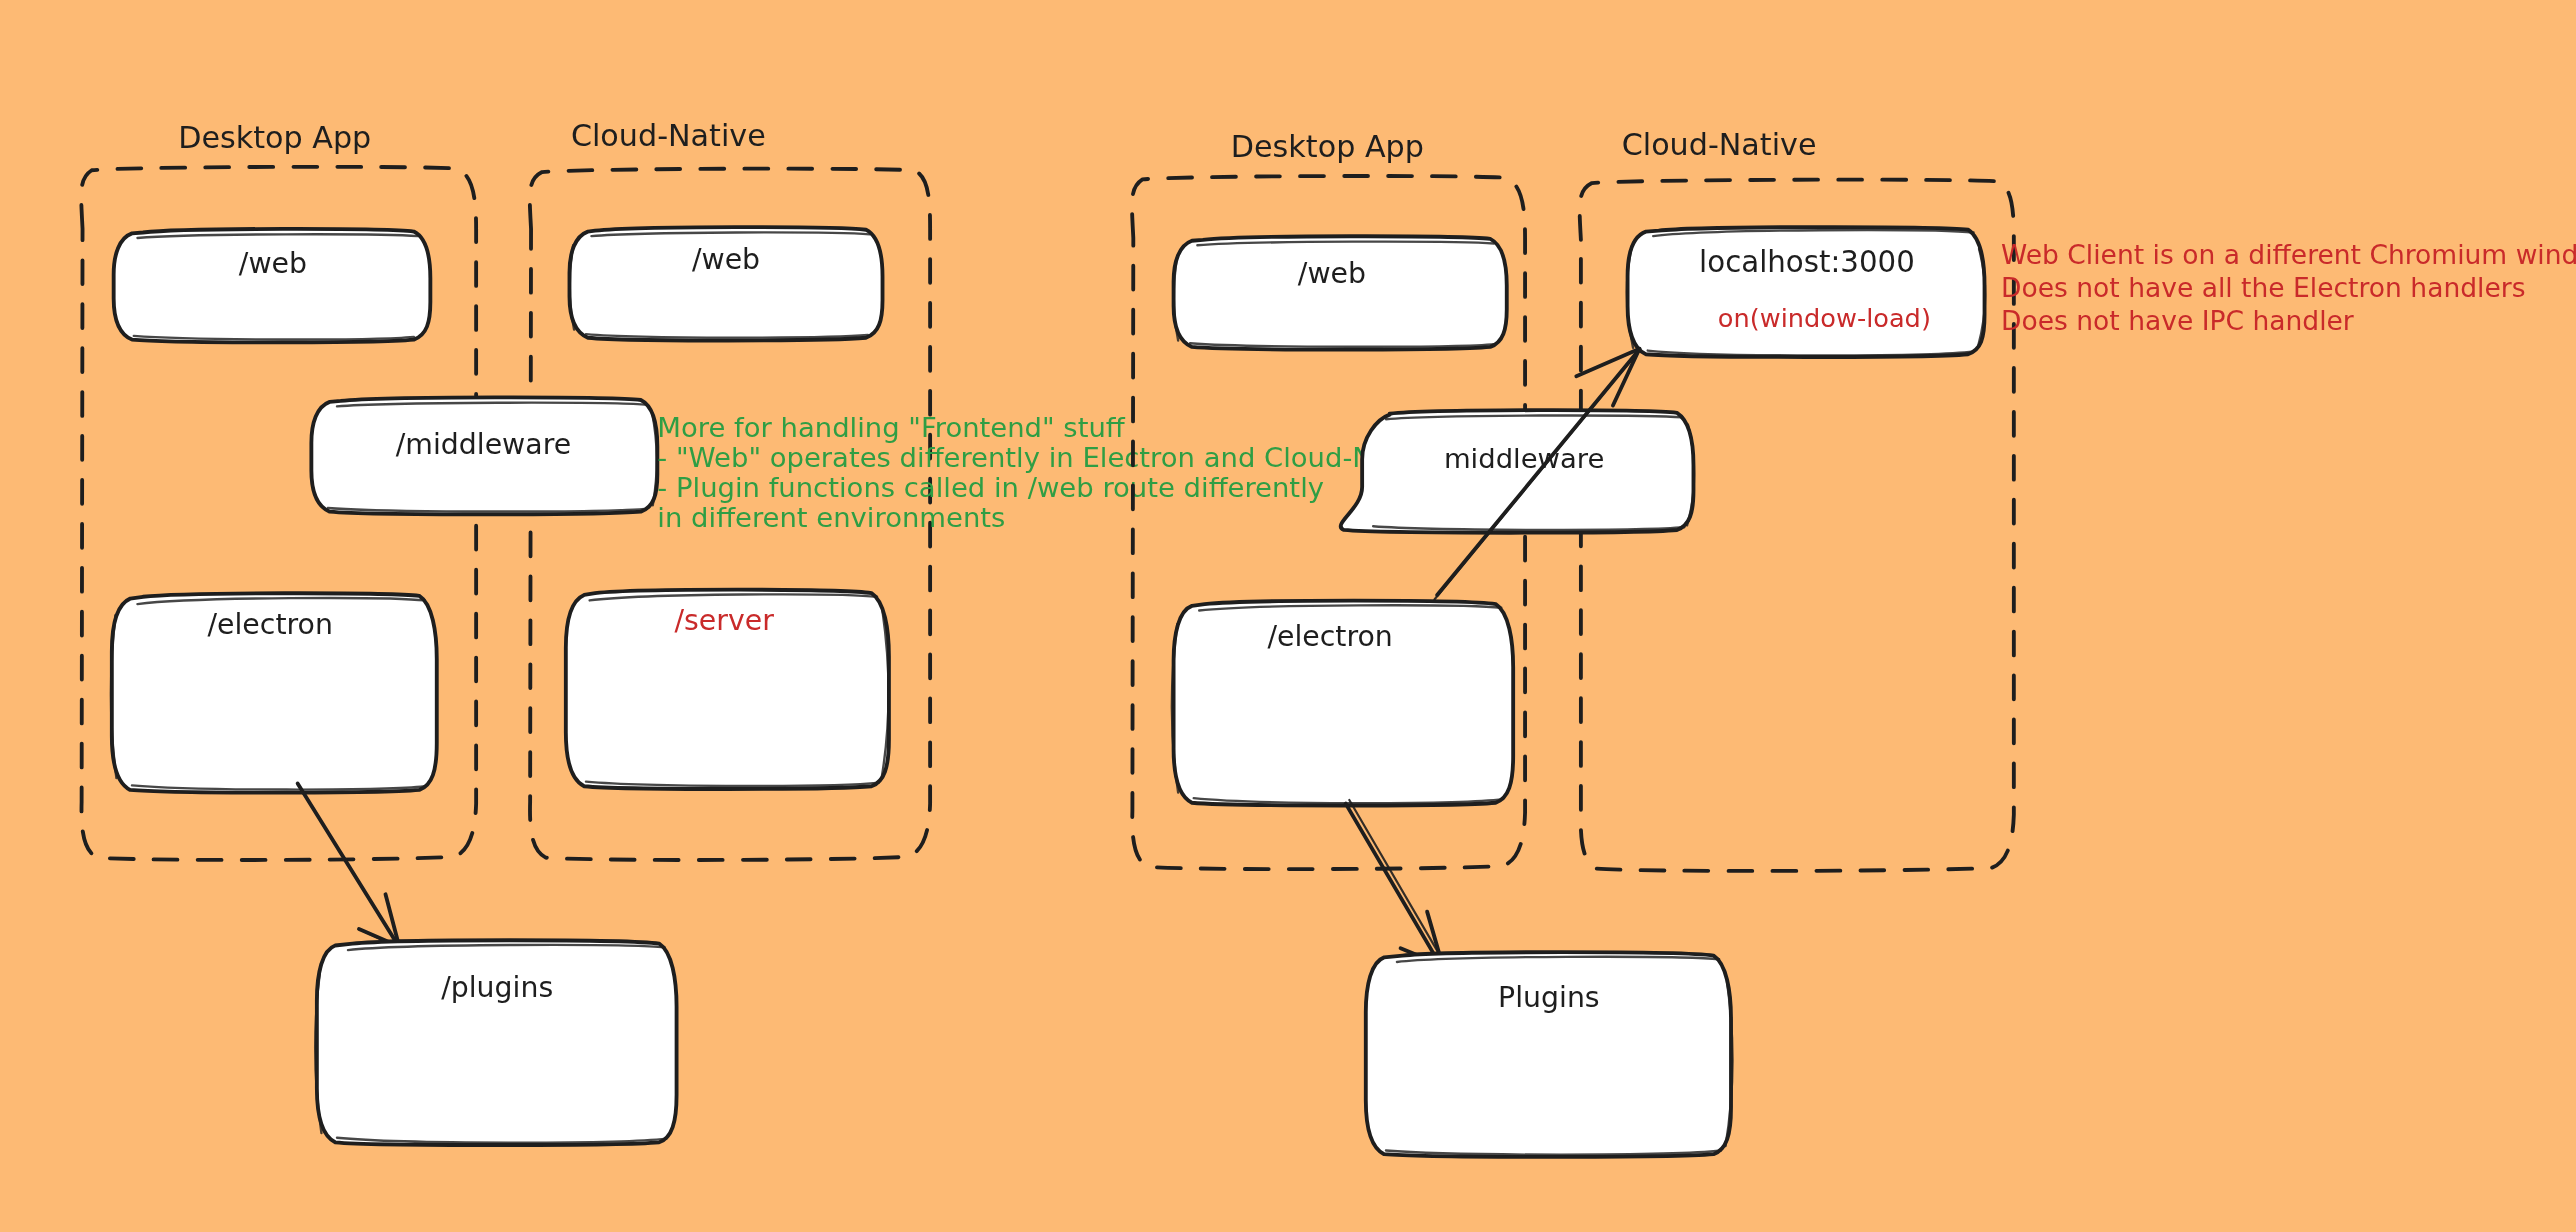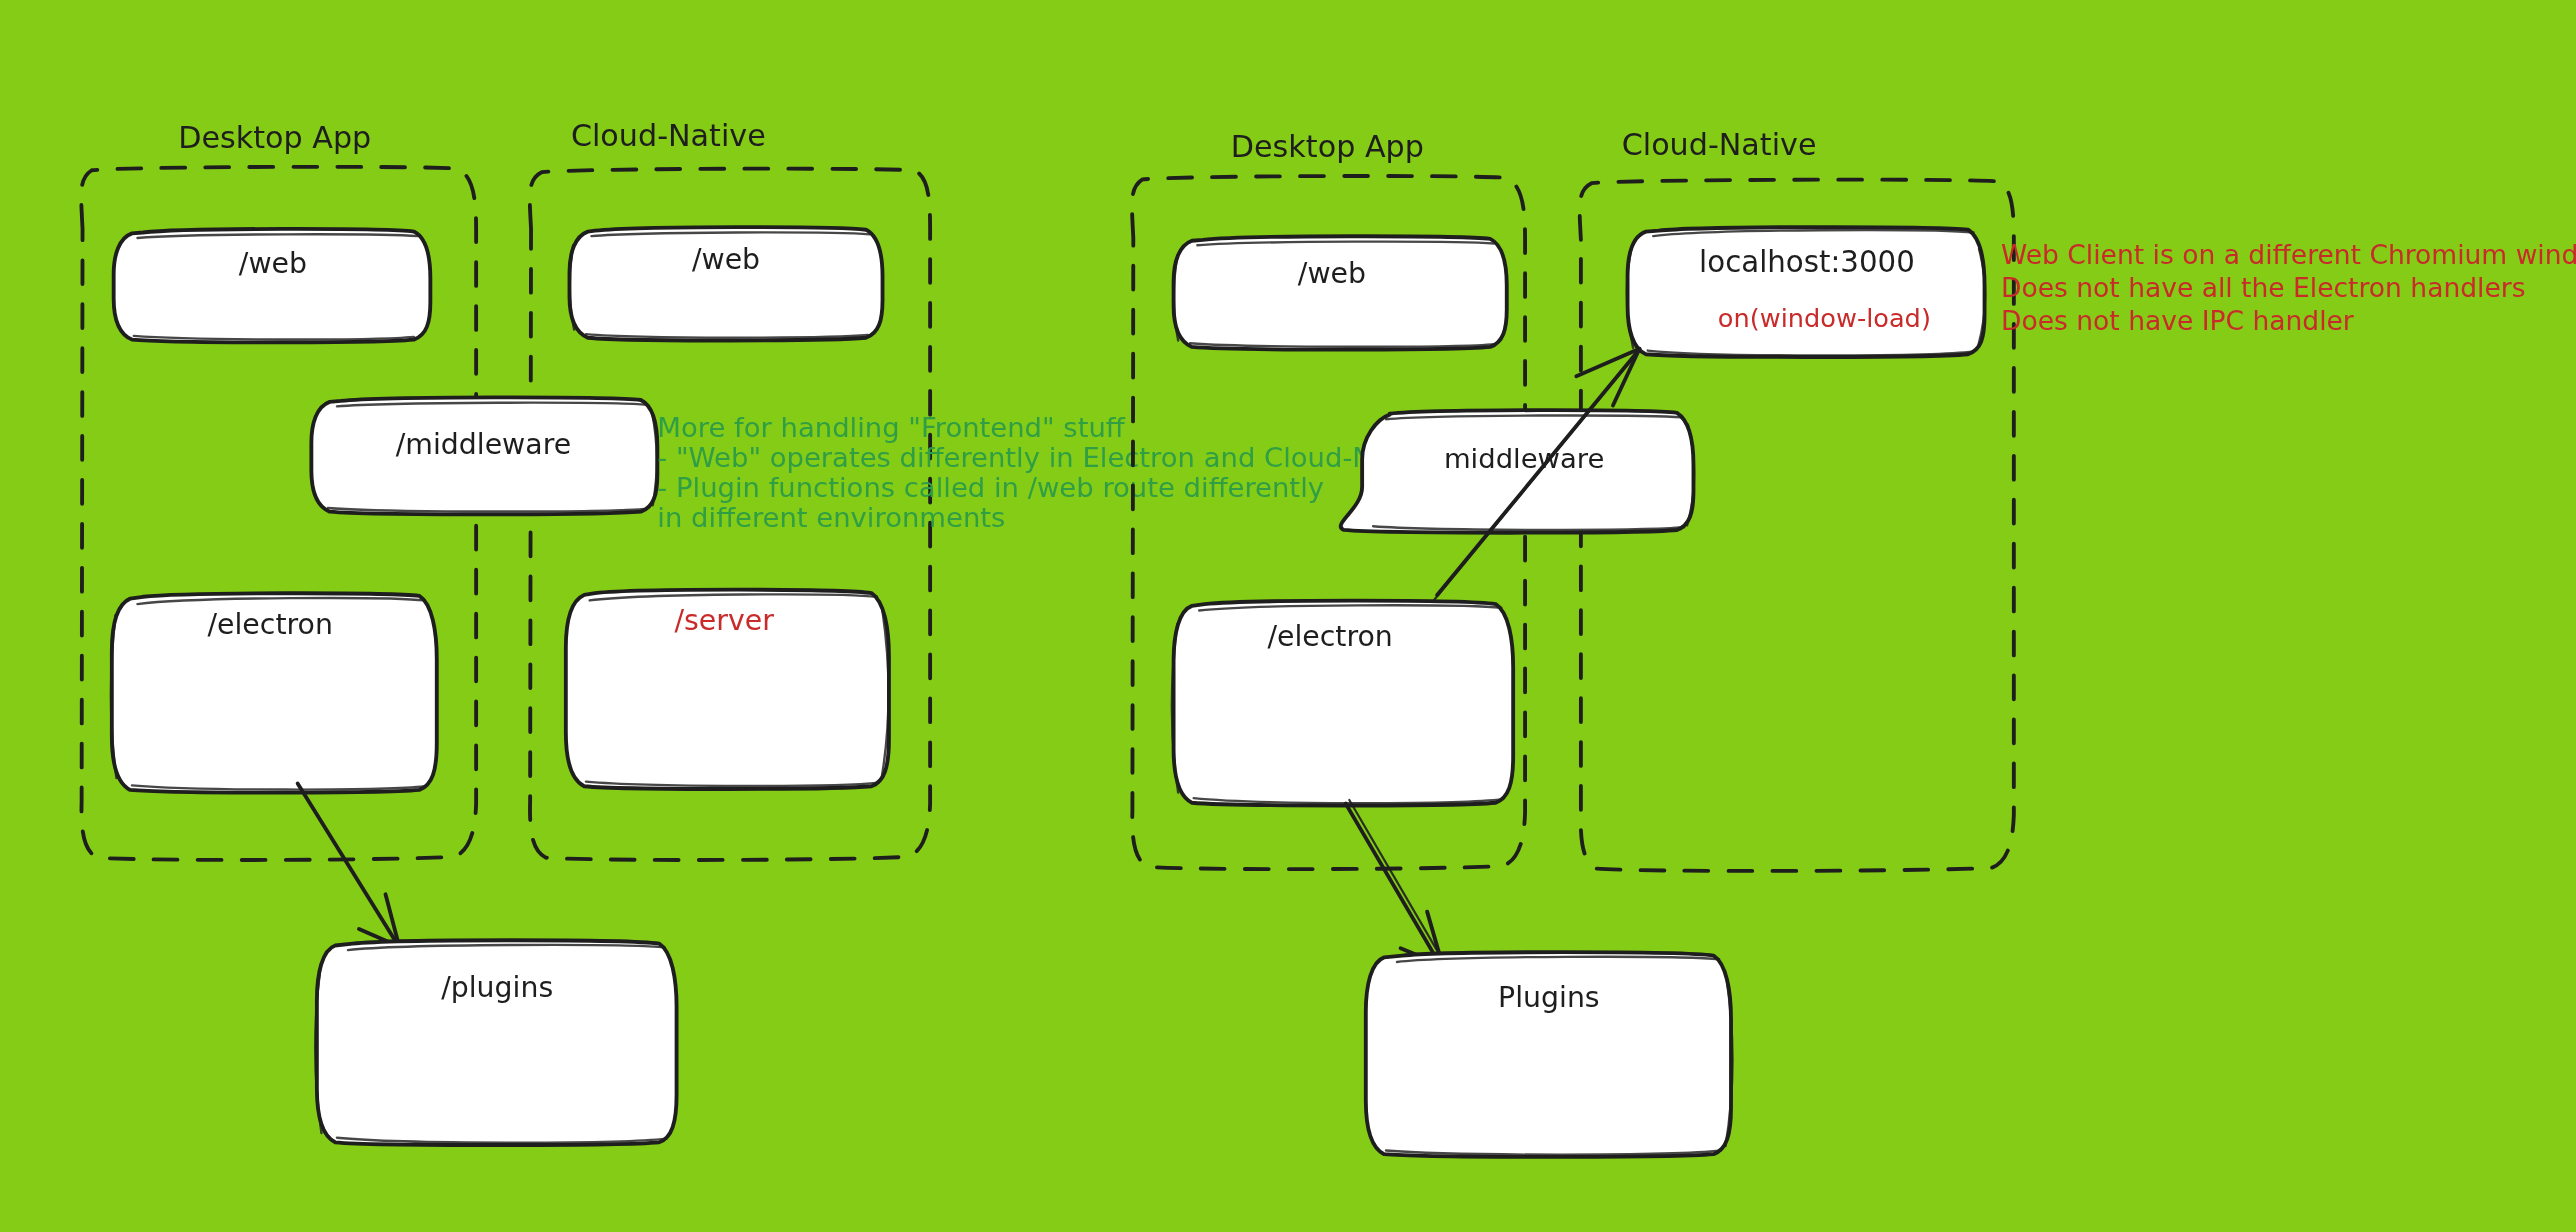--- a/index.html
+++ b/index.html
@@ -8,21 +8,21 @@
     padding: 0;
     background: #ffffff;
   }
   body {
     font-family: "DejaVu Sans", sans-serif;
   }
   #canvas {
     position: relative;
     width: 2576px;
     height: 1232px;
-    background: #84cc16;
+    background: #fdba74;
     overflow: hidden;
   }
   #sketch {
     position: absolute;
     left: 0;
     top: 0;
     width: 2576px;
     height: 1232px;
   }
   .hand {

